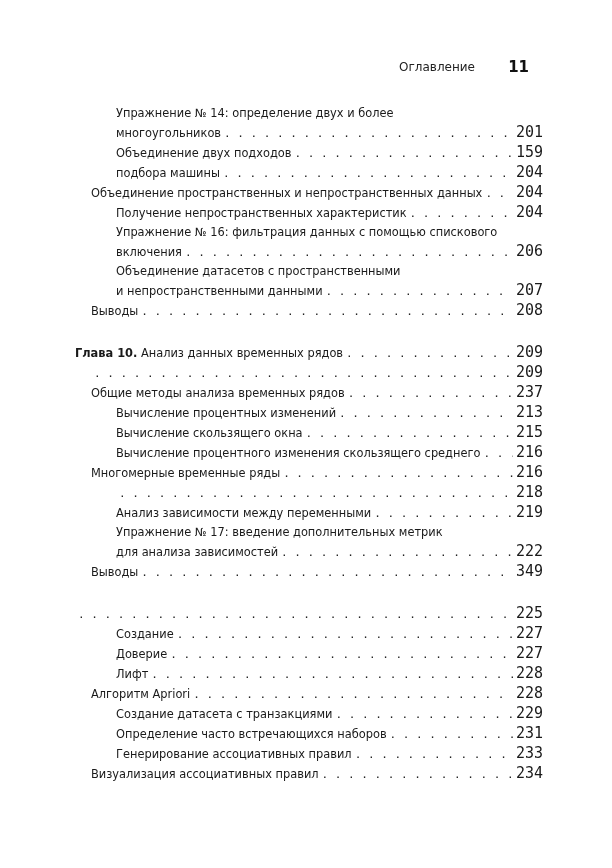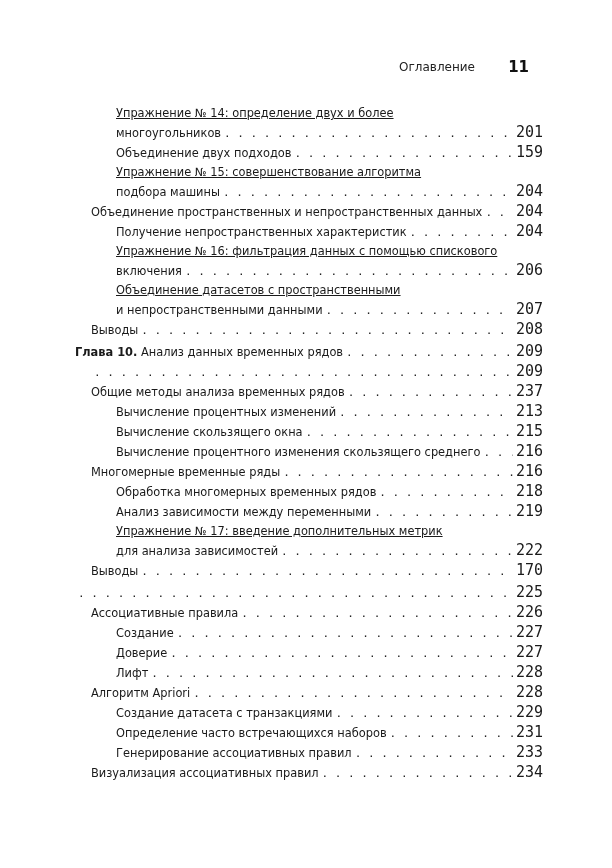--- a/index.html
+++ b/index.html
@@ -12,23 +12,23 @@
   .entry { position: relative; font-size: 11.4px; line-height: 19px; }
   .entry .row { display: flex; align-items: baseline; }
   .entry .title { white-space: nowrap; }
   .entry .leader { flex: 1; overflow: hidden; white-space: nowrap; margin: 0 3px; letter-spacing: 2.2px;
                    font-family: "DejaVu Sans Mono", monospace; font-size: 11px; color: #222; }
   .entry .leader::after { content: ". . . . . . . . . . . . . . . . . . . . . . . . . . . . . . . . . . . . . . . . . . . . . . . . . . . . . . . . . . . . . . . . . . . . . . . . . . . . . . . . . . . . . . . . . . . . . . . . . . . . . . . . . . . . ."; letter-spacing: 0; }
   .entry .page { font-family: "DejaVu Sans Mono", monospace; font-size: 15px; white-space: nowrap; }
   .lvl1 { padding-left: 16px; }
   .lvl2 { padding-left: 41px; }
   .lvl0 { padding-left: 0; }
-  .chapter { margin-top: 2px; }
+  .chapter { margin-top: 22px; }
   .chapter .label { font-weight: bold; }
-  .first-line { white-space: nowrap; text-decoration: underline; }
+  .first-line { white-space: nowrap; }
 </style>
 </head>
 <body>
 
 <div class="header">
   <span class="running-head">Оглавление</span>
   <span class="page-num">11</span>
 </div>
 
 <div class="toc" id="toc">
@@ -41,21 +41,20 @@
       </div>
     </div>
     <div class="entry lvl2">
       <div class="row">
         <span class="title"><span>Объединение двух подходов</span></span>
         <span class="leader"></span>
         <span class="page">159</span>
       </div>
     </div>
     <div class="entry lvl2">
-      <div class="first-line">Упражнение № 15: совершенствование алгоритма</div>
       <div class="row">
         <span class="title"><span>подбора машины</span></span>
         <span class="leader"></span>
         <span class="page">204</span>
       </div>
     </div>
     <div class="entry lvl1">
       <div class="row">
         <span class="title"><span>Объединение пространственных и непространственных данных</span></span>
         <span class="leader"></span>
@@ -135,21 +134,20 @@
     </div>
     <div class="entry lvl1">
       <div class="row">
         <span class="title"><span>Многомерные временные ряды</span></span>
         <span class="leader"></span>
         <span class="page">216</span>
       </div>
     </div>
     <div class="entry lvl2">
       <div class="row">
-        <span class="title"><span>Обработка многомерных временных рядов</span></span>
         <span class="leader"></span>
         <span class="page">218</span>
       </div>
     </div>
     <div class="entry lvl2">
       <div class="row">
         <span class="title"><span>Анализ зависимости между переменными</span></span>
         <span class="leader"></span>
         <span class="page">219</span>
       </div>
@@ -159,34 +157,27 @@
       <div class="row">
         <span class="title"><span>для анализа зависимостей</span></span>
         <span class="leader"></span>
         <span class="page">222</span>
       </div>
     </div>
     <div class="entry lvl1">
       <div class="row">
         <span class="title"><span>Выводы</span></span>
         <span class="leader"></span>
-        <span class="page">170</span>
+        <span class="page">349</span>
       </div>
     </div>
     <div class="entry lvl0 chapter">
       <div class="row">
         <span class="leader"></span>
         <span class="page">225</span>
-      </div>
-    </div>
-    <div class="entry lvl1">
-      <div class="row">
-        <span class="title"><span>Ассоциативные правила</span></span>
-        <span class="leader"></span>
-        <span class="page">226</span>
       </div>
     </div>
     <div class="entry lvl2">
       <div class="row">
         <span class="title"><span>Создание</span></span>
         <span class="leader"></span>
         <span class="page">227</span>
       </div>
     </div>
     <div class="entry lvl2">

